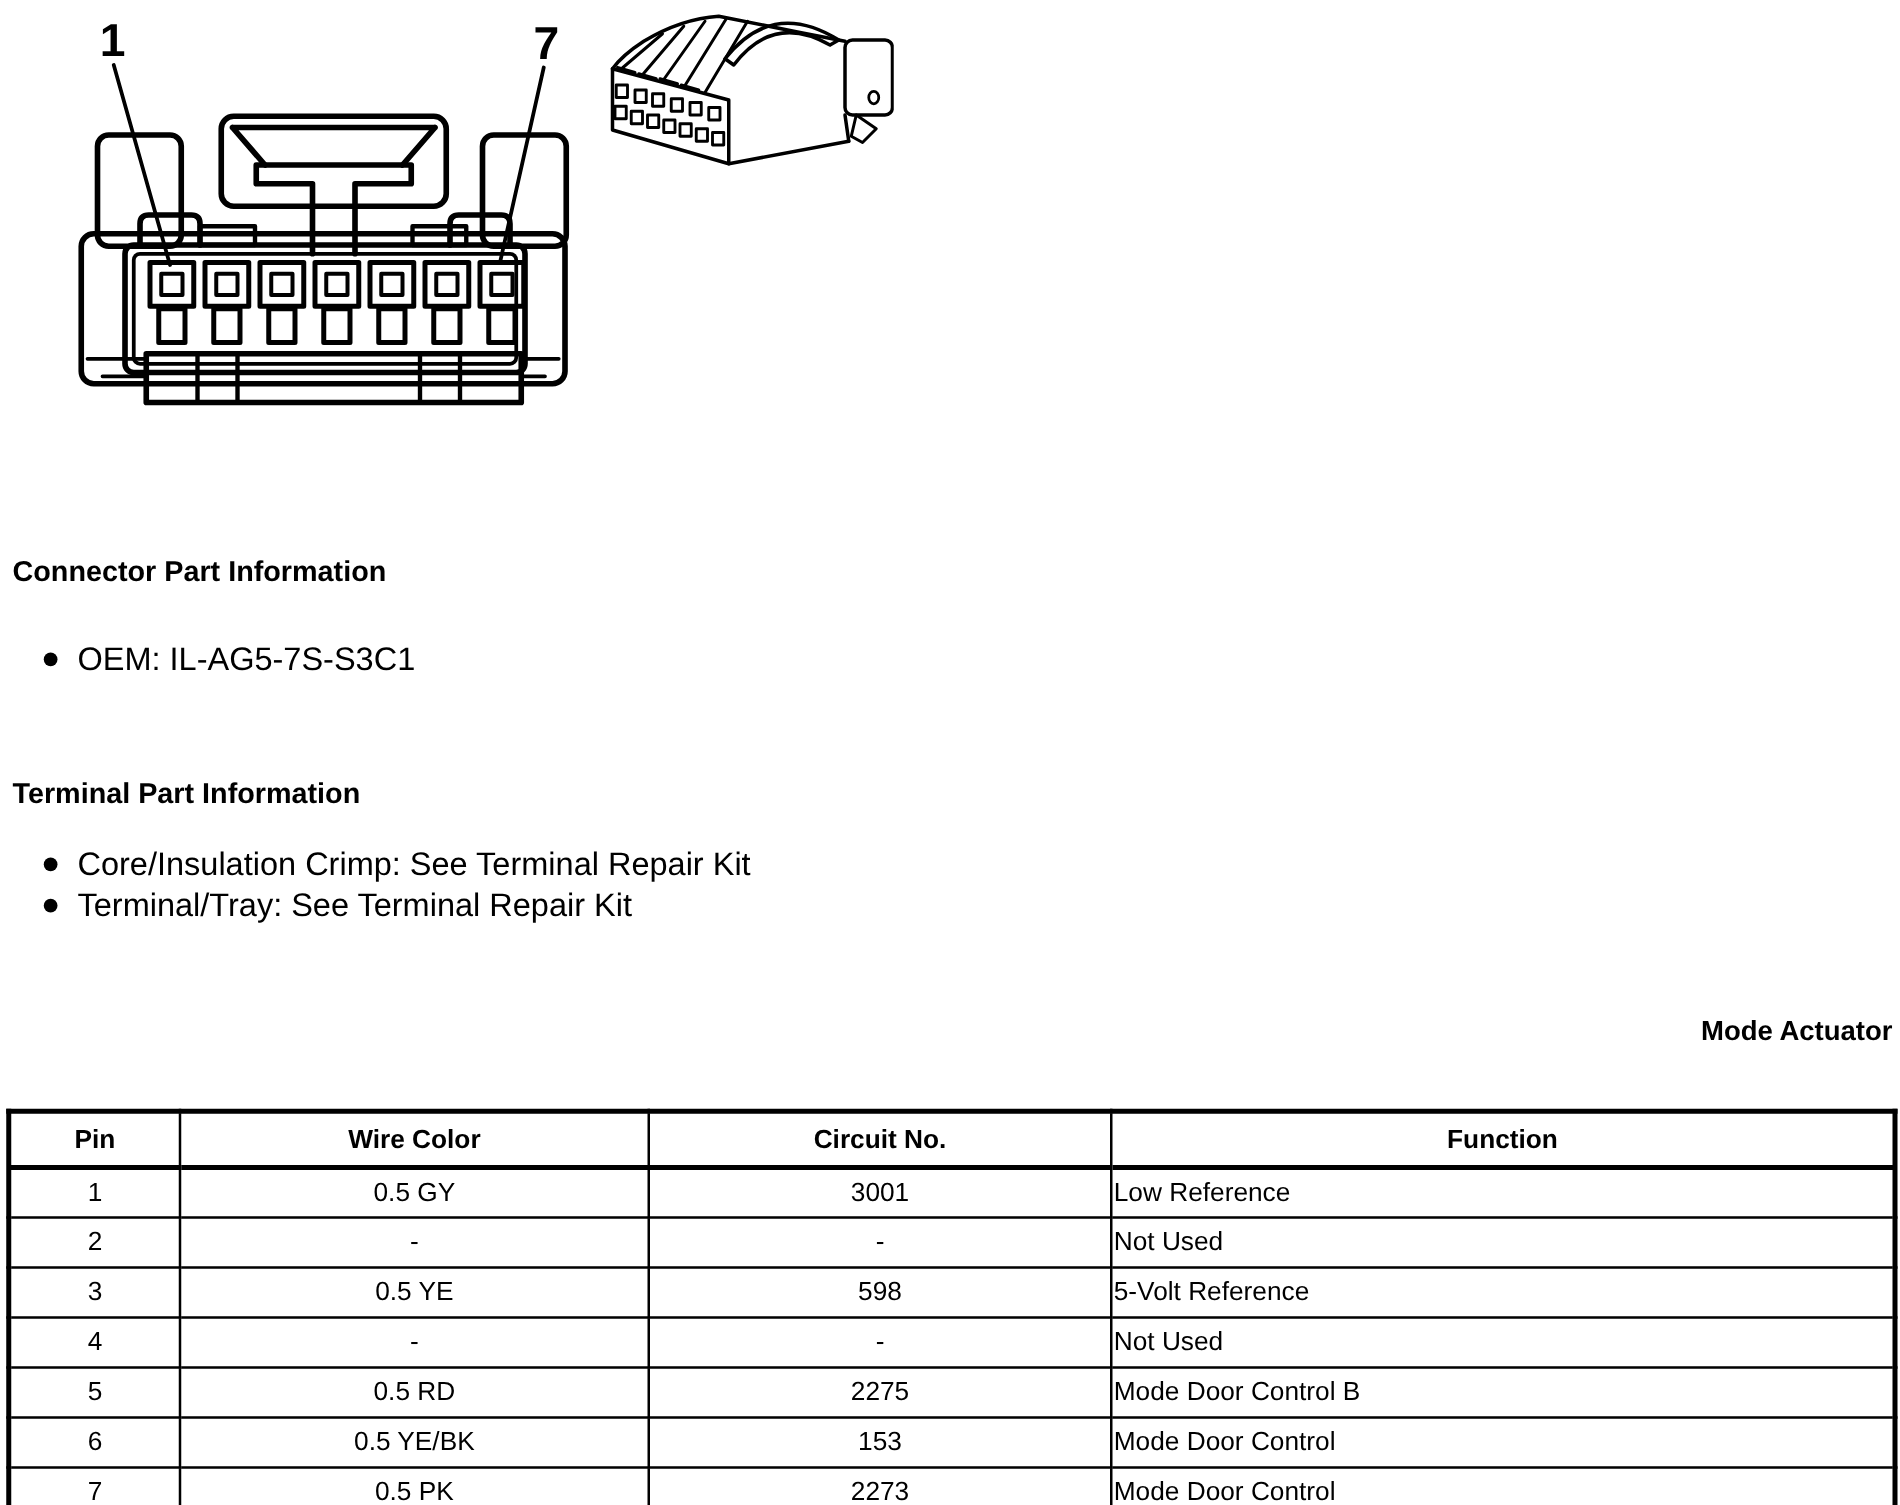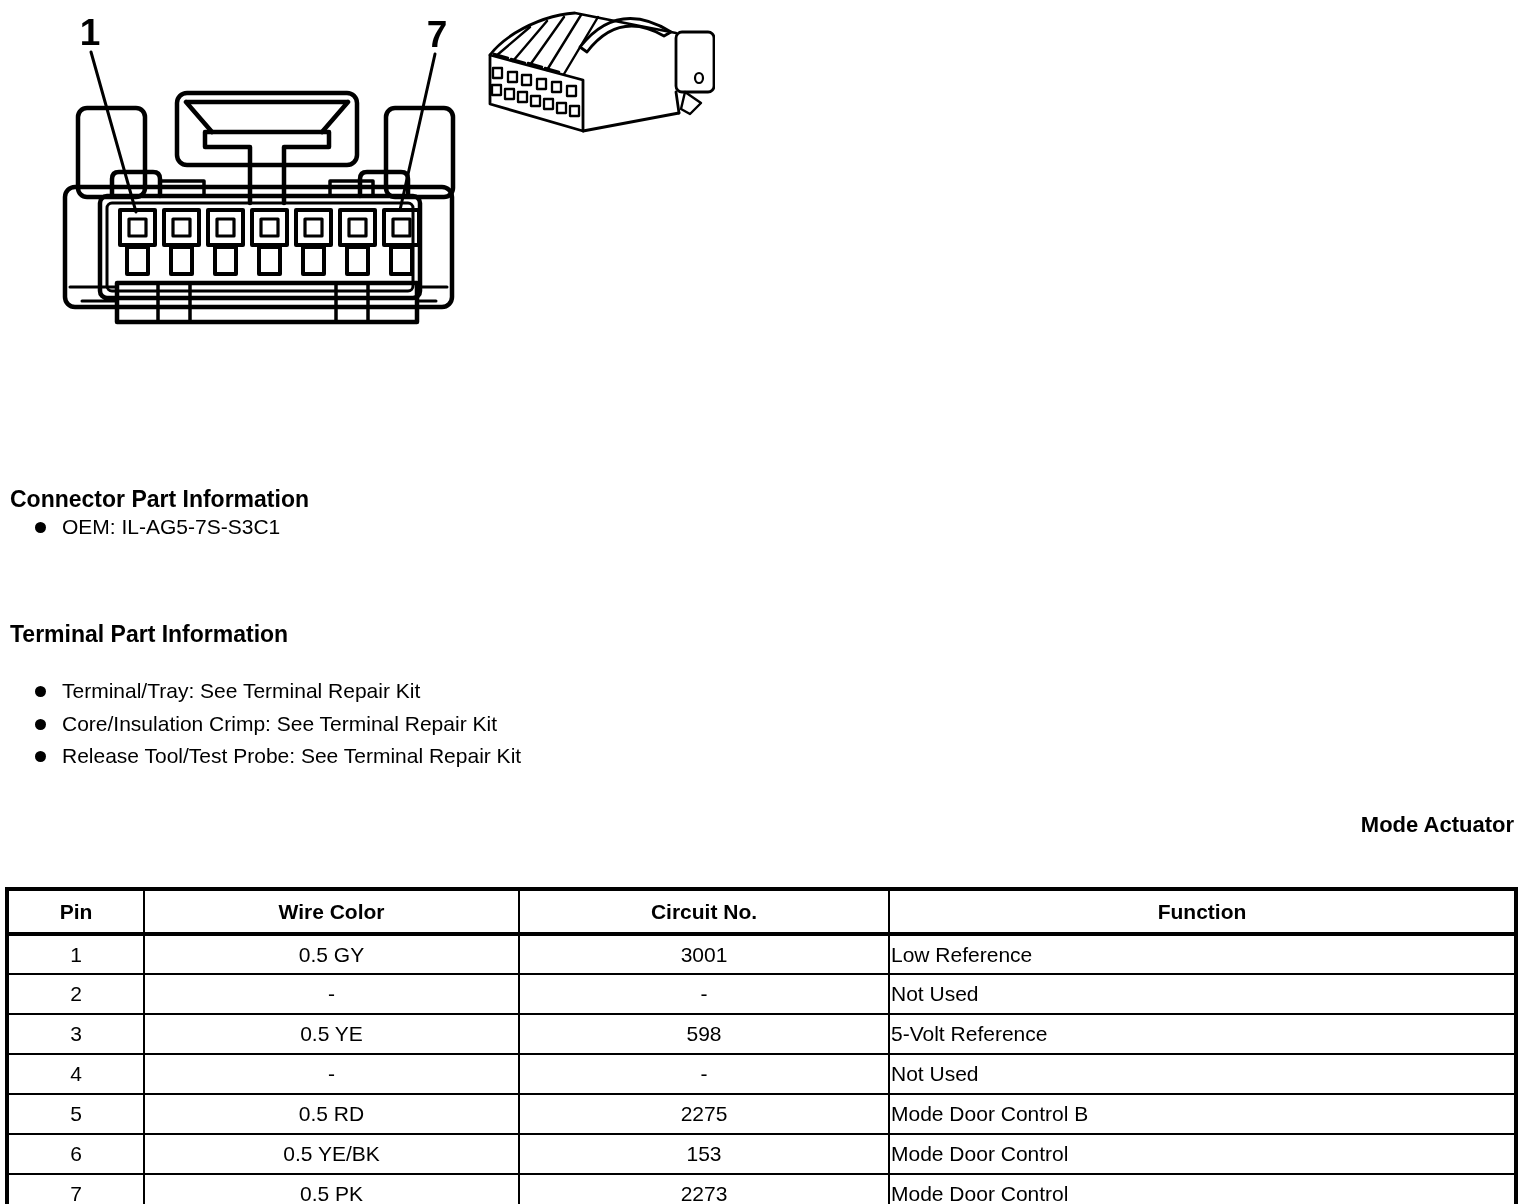--- a/index.html
+++ b/index.html
@@ -10,28 +10,28 @@
   }
   .abs { position:absolute; }
 
   
   #front-view { left:60px; top:5px; width:410px; height:340px; }
   #iso-view   { left:480px; top:2px; width:235px; height:145px; }
   svg text.pinlbl { font-family:"Liberation Sans","DejaVu Sans",sans-serif; font-weight:bold; font-size:37px; }
 
   
   .sec-heading { font-size:23px; font-weight:bold; left:10px; }
-  #heading-connector { top:486px; }
+  #heading-connector { top:444px; }
   #heading-terminal  { top:621px; }
   ul.bullets { list-style:none; left:33px; }
   #bullets-connector { top:511px; }
   #bullets-terminal  { top:675px; }
   ul.bullets li {
     position:relative; padding-left:29px;
-    font-size:21px; line-height:32.5px; white-space:nowrap;
+    font-size:26px; line-height:32.5px; white-space:nowrap;
   }
   ul.bullets li::before {
     content:""; position:absolute; left:2px; top:11px;
     width:11px; height:11px; background:#000; border-radius:50%;
   }
 
   
   #table-title {
     left:5px; top:812px; width:1509px; text-align:right;
     font-size:22px; font-weight:bold;
@@ -161,23 +161,22 @@
 
 <div class="abs sec-heading" id="heading-connector">Connector Part Information</div>
 
 <ul class="abs bullets" id="bullets-connector">
   <li>OEM: IL-AG5-7S-S3C1</li>
 </ul>
 
 <div class="abs sec-heading" id="heading-terminal">Terminal Part Information</div>
 
 <ul class="abs bullets" id="bullets-terminal">
+  <li>Core/Insulation Crimp: See Terminal Repair Kit</li>
   <li>Terminal/Tray: See Terminal Repair Kit</li>
-  <li>Core/Insulation Crimp: See Terminal Repair Kit</li>
-  <li>Release Tool/Test Probe: See Terminal Repair Kit</li>
 </ul>
 
 <div class="abs" id="table-title">Mode Actuator</div>
 
 <div class="abs" id="pin-table">
   <table>
     <colgroup>
       <col style="width:137px">
         <col style="width:375px">
         <col style="width:370px">

